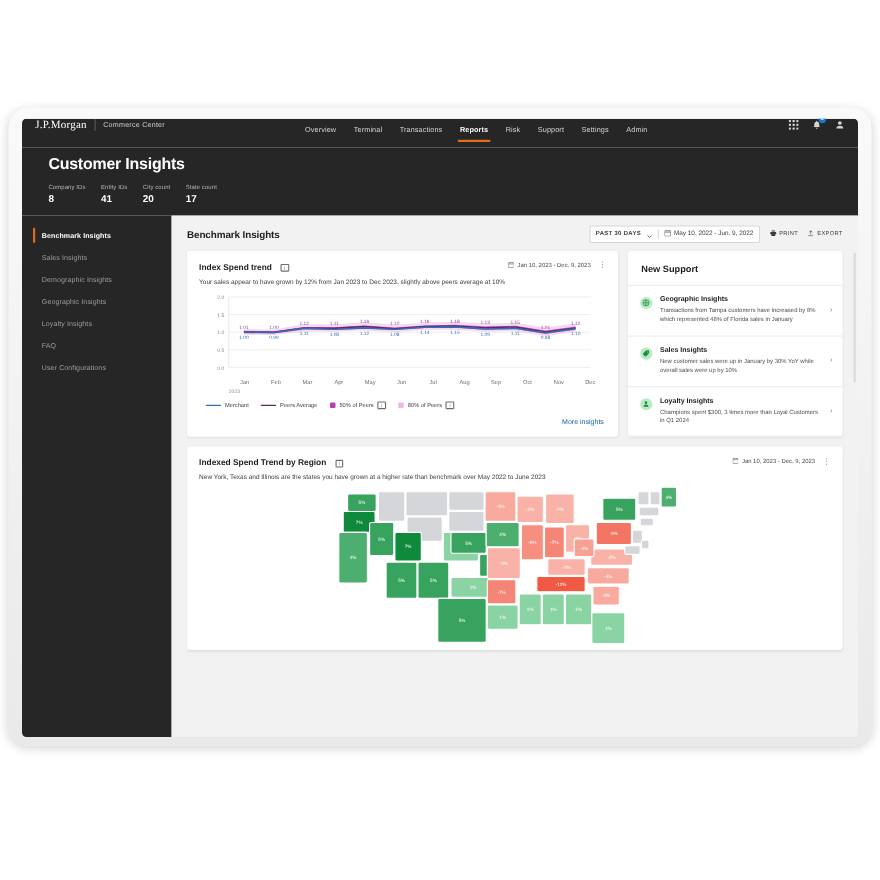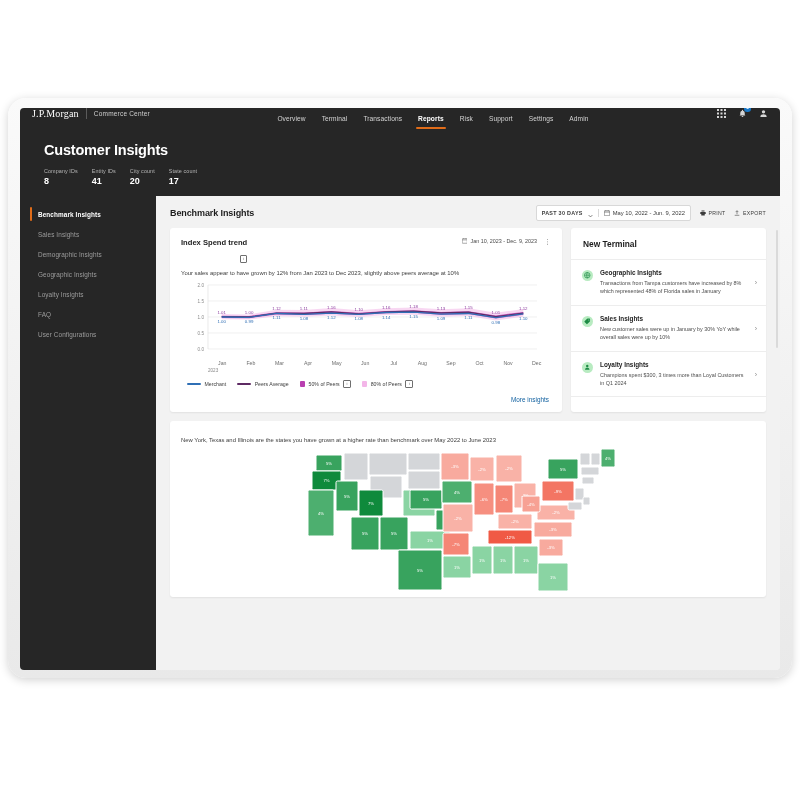--- a/index.html
+++ b/index.html
@@ -82,21 +82,21 @@
   .pill-label{font-size:5.4px;color:#3b3b3b;letter-spacing:.3px;font-weight:bold;cursor:pointer;}
   .sep{width:1px;height:8px;background:#d8d8d8;}
   .daterange{font-size:5.8px;color:#3b3b3b;display:flex;align-items:center;gap:3px;cursor:pointer;}
   .tbbtn{font-size:5.2px;color:#3b3b3b;display:flex;align-items:center;gap:2.5px;letter-spacing:.3px;cursor:pointer;}
   
   .row{display:flex;gap:9px;padding:0 14px;}
   .card{background:#fff;border-radius:3px;box-shadow:0 1px 2px rgba(0,0,0,.07);}
   .card-left{flex:1;padding:10px 11px 9px 11px;box-sizing:border-box;}
   .card-right{width:195px;flex:0 0 195px;box-sizing:border-box;}
   .cardhead{display:flex;align-items:flex-start;}
-  .cardtitle{font-size:7.6px;font-weight:bold;color:#1d1d1d;display:flex;align-items:flex-end;gap:8px;flex-direction:column;}
+  .cardtitle{font-size:7.6px;font-weight:bold;color:#1d1d1d;display:flex;align-items:flex-end;gap:8px;}
   .infoicon{
     display:inline-block;width:5.5px;height:5.5px;border:.7px solid #6f6f6f;border-radius:1px;
     font-size:4.4px;line-height:5.5px;text-align:center;color:#6f6f6f;font-weight:normal;cursor:pointer;
   }
   .cardmeta{margin-left:auto;display:flex;align-items:center;gap:7px;}
   .cardmeta .dt{font-size:5.4px;color:#4a4a4a;display:flex;align-items:center;gap:3px;}
   .kebab{font-size:7px;color:#707070;letter-spacing:0;line-height:5px;cursor:pointer;}
   .cardsub{font-size:5.9px;color:#3d3d3d;line-height:1.5;margin-top:6px;max-width:340px;}
   
   .chartwrap{margin-top:4px;position:relative;height:78px;}
@@ -358,21 +358,21 @@
               <span class="lgsw" id="lg3" style="background: rgb(243, 182, 232);"></span>
               <span>80% of Peers</span>
               <span class="infoicon">i</span>
             </div>
           </div>
 
           <div class="moreins">More insights</div>
         </div>
 
         <div class="card card-right">
-          <div class="ins-head">New Terminal</div>
+          <div class="ins-head">New Support</div>
           <div class="ins-scroll"></div>
 
           <div class="ins-item">
             <span class="ins-icon">
               <svg width="6.5" height="6.5" viewBox="0 0 14 14">
                     <circle cx="7" cy="7" r="6" fill="none" stroke="#1d8b45" stroke-width="1.4"></circle>
                     <path fill="none" stroke="#1d8b45" stroke-width="1.2" d="M1 7h12M7 1c2.4 2.6 2.4 9.4 0 12M7 1C4.6 3.6 4.6 10.4 7 13"></path>
                   </svg>
             </span>
             <div class="ins-body">
@@ -404,20 +404,38 @@
             <div class="ins-body">
               <div class="ins-title">Loyalty Insights</div>
               <div class="ins-desc">Champions spent $300, 3 times more than Loyal Customers in Q1 2024</div>
             </div>
             <span class="chev">›</span>
           </div>
         </div>
       </div>
 
       <div class="mapcard">
+        <div class="cardhead">
+          <div class="cardtitle">
+            <span>Indexed Spend Trend by Region</span>
+            <span class="infoicon">i</span>
+          </div>
+          <div class="cardmeta">
+            <span class="dt">
+              <span>
+                <svg width="5.5" height="5.5" viewBox="0 0 12 12">
+                      <rect x=".5" y="1.5" width="11" height="10" rx="1" fill="none" stroke="#4a4a4a" stroke-width="1"></rect>
+                      <path stroke="#4a4a4a" stroke-width="1" d="M.5 4.2h11M3.5.8v1.6M8.5.8v1.6"></path>
+                    </svg>
+              </span>
+              <span>Jan 10, 2023 - Dec. 9, 2023</span>
+            </span>
+            <span class="kebab">⋮</span>
+          </div>
+        </div>
         <div class="mapsub">New York, Texas and Illinois are the states you have grown at a higher rate than benchmark over May 2022 to June 2023</div>
         <div class="mapwrap">
           <svg id="usmap" width="340" height="150" viewBox="0 0 340 150">
                 <rect x="18" y="8" width="26" height="16" rx="1.5" fill="#38a35e" stroke="#ffffff" stroke-width="1"></rect>
                 <text x="31" y="17.6" text-anchor="middle" font-size="4.2" fill="#ffffff" font-family="Liberation Sans, sans-serif">5%</text>
                 <rect x="14" y="24" width="29" height="19" rx="1.5" fill="#0f8a3c" stroke="#ffffff" stroke-width="1"></rect>
                 <text x="28.5" y="35.1" text-anchor="middle" font-size="4.2" fill="#ffffff" font-family="Liberation Sans, sans-serif">7%</text>
                 <rect x="10" y="43" width="26" height="46" rx="1.5" fill="#4daf6f" stroke="#ffffff" stroke-width="1"></rect>
                 <text x="23" y="67.6" text-anchor="middle" font-size="4.2" fill="#ffffff" font-family="Liberation Sans, sans-serif">4%</text>
                 <rect x="38" y="34" width="22" height="30" rx="1.5" fill="#38a35e" stroke="#ffffff" stroke-width="1"></rect>

